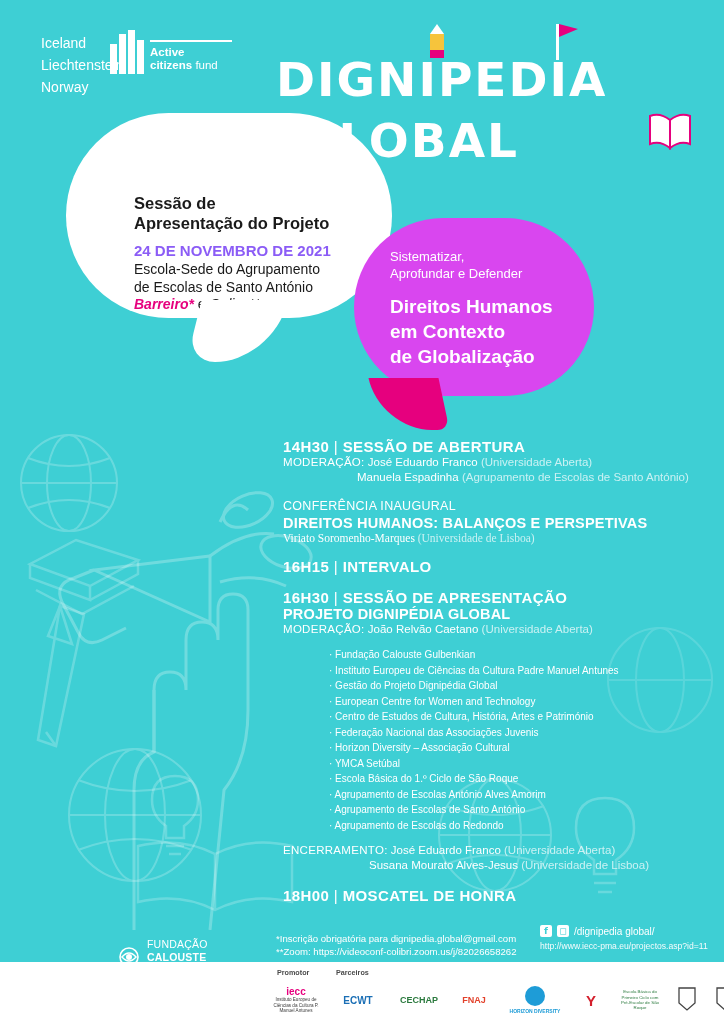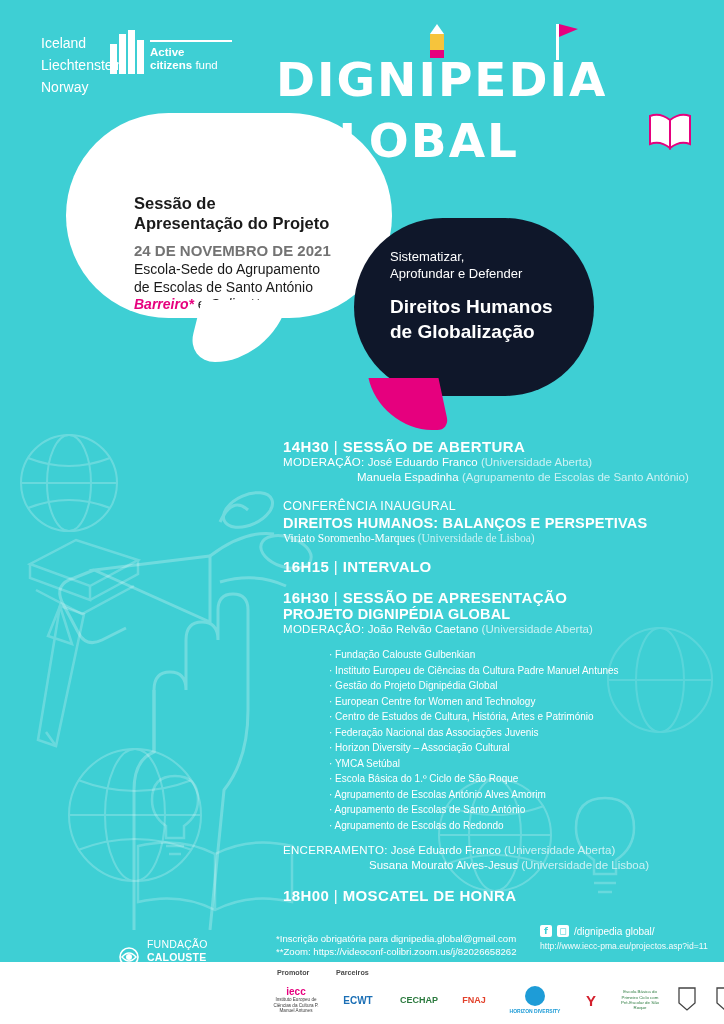--- a/index.html
+++ b/index.html
@@ -38,31 +38,31 @@
   .bubble-white {
     position:absolute; left:66px; top:113px; width:326px; height:205px;
     background:#fff; border-radius:108px;
   }
   .bubble-white:after{
     content:""; position:absolute; left:128px; bottom:-44px; width:86px; height:62px;
     background:#fff; border-radius:0 0 60px 30px; transform: skewX(-14deg);
   }
   .bw-inner { position:absolute; left:68px; top:80px; width:300px; color:#1b1b1b; }
   .bw-title { font-size:16.5px; font-weight:bold; line-height:20px; color:#1a1a1a; }
-  .bw-date { font-size:15px; font-weight:bold; color:#737373; margin-top:9px; }
+  .bw-date { font-size:15px; font-weight:bold; color:#8b5cf6; margin-top:9px; }
   .bw-l1 { font-size:14px; color:#1a1a1a; line-height:18px; margin-top:1px; }
   .bw-l3 { font-size:14px; color:#1a1a1a; line-height:18px; }
   .bw-l4 { font-size:14px; color:#e6007e; font-weight:bold; font-style:italic; margin-top:0px; }
   .bw-l4 .blk { color:#1a1a1a; font-style:normal; font-weight:normal; }
   .bw-l4 .it { font-style:italic; color:#1a1a1a; font-weight:normal;}
 
   
   .bubble-pink {
     position:absolute; left:354px; top:218px; width:240px; height:178px;
-    background:#0f172a; border-radius:90px;
+    background:#d946ef; border-radius:90px;
   }
   .bubble-pink:after{
     content:""; position:absolute; left:20px; bottom:-34px; width:70px; height:52px;
     background:#e6007e; border-radius:0 0 14px 60px; transform: skewX(12deg);
   }
   .bp-inner { position:absolute; left:36px; top:30px; width:200px; }
   .bp-sub { font-size:13px; line-height:17px; color:#fff; }
   .bp-title { font-size:19px; font-weight:bold; line-height:25px; color:#fff; margin-top:12px; }
 
   
@@ -264,20 +264,21 @@
     </div>
   </div>
 </div>
 
 <div class="bubble-pink">
   <div class="bp-inner">
     <div class="bp-sub">Sistematizar,</div>
     <div class="bp-sub">Aprofundar e Defender</div>
     <div class="bp-title">
       <div>Direitos Humanos</div>
+      <div>em Contexto</div>
       <div>de Globalização</div>
     </div>
   </div>
 </div>
 
 <div class="prog">
 
 
   <div class="spacer14"></div>
 

